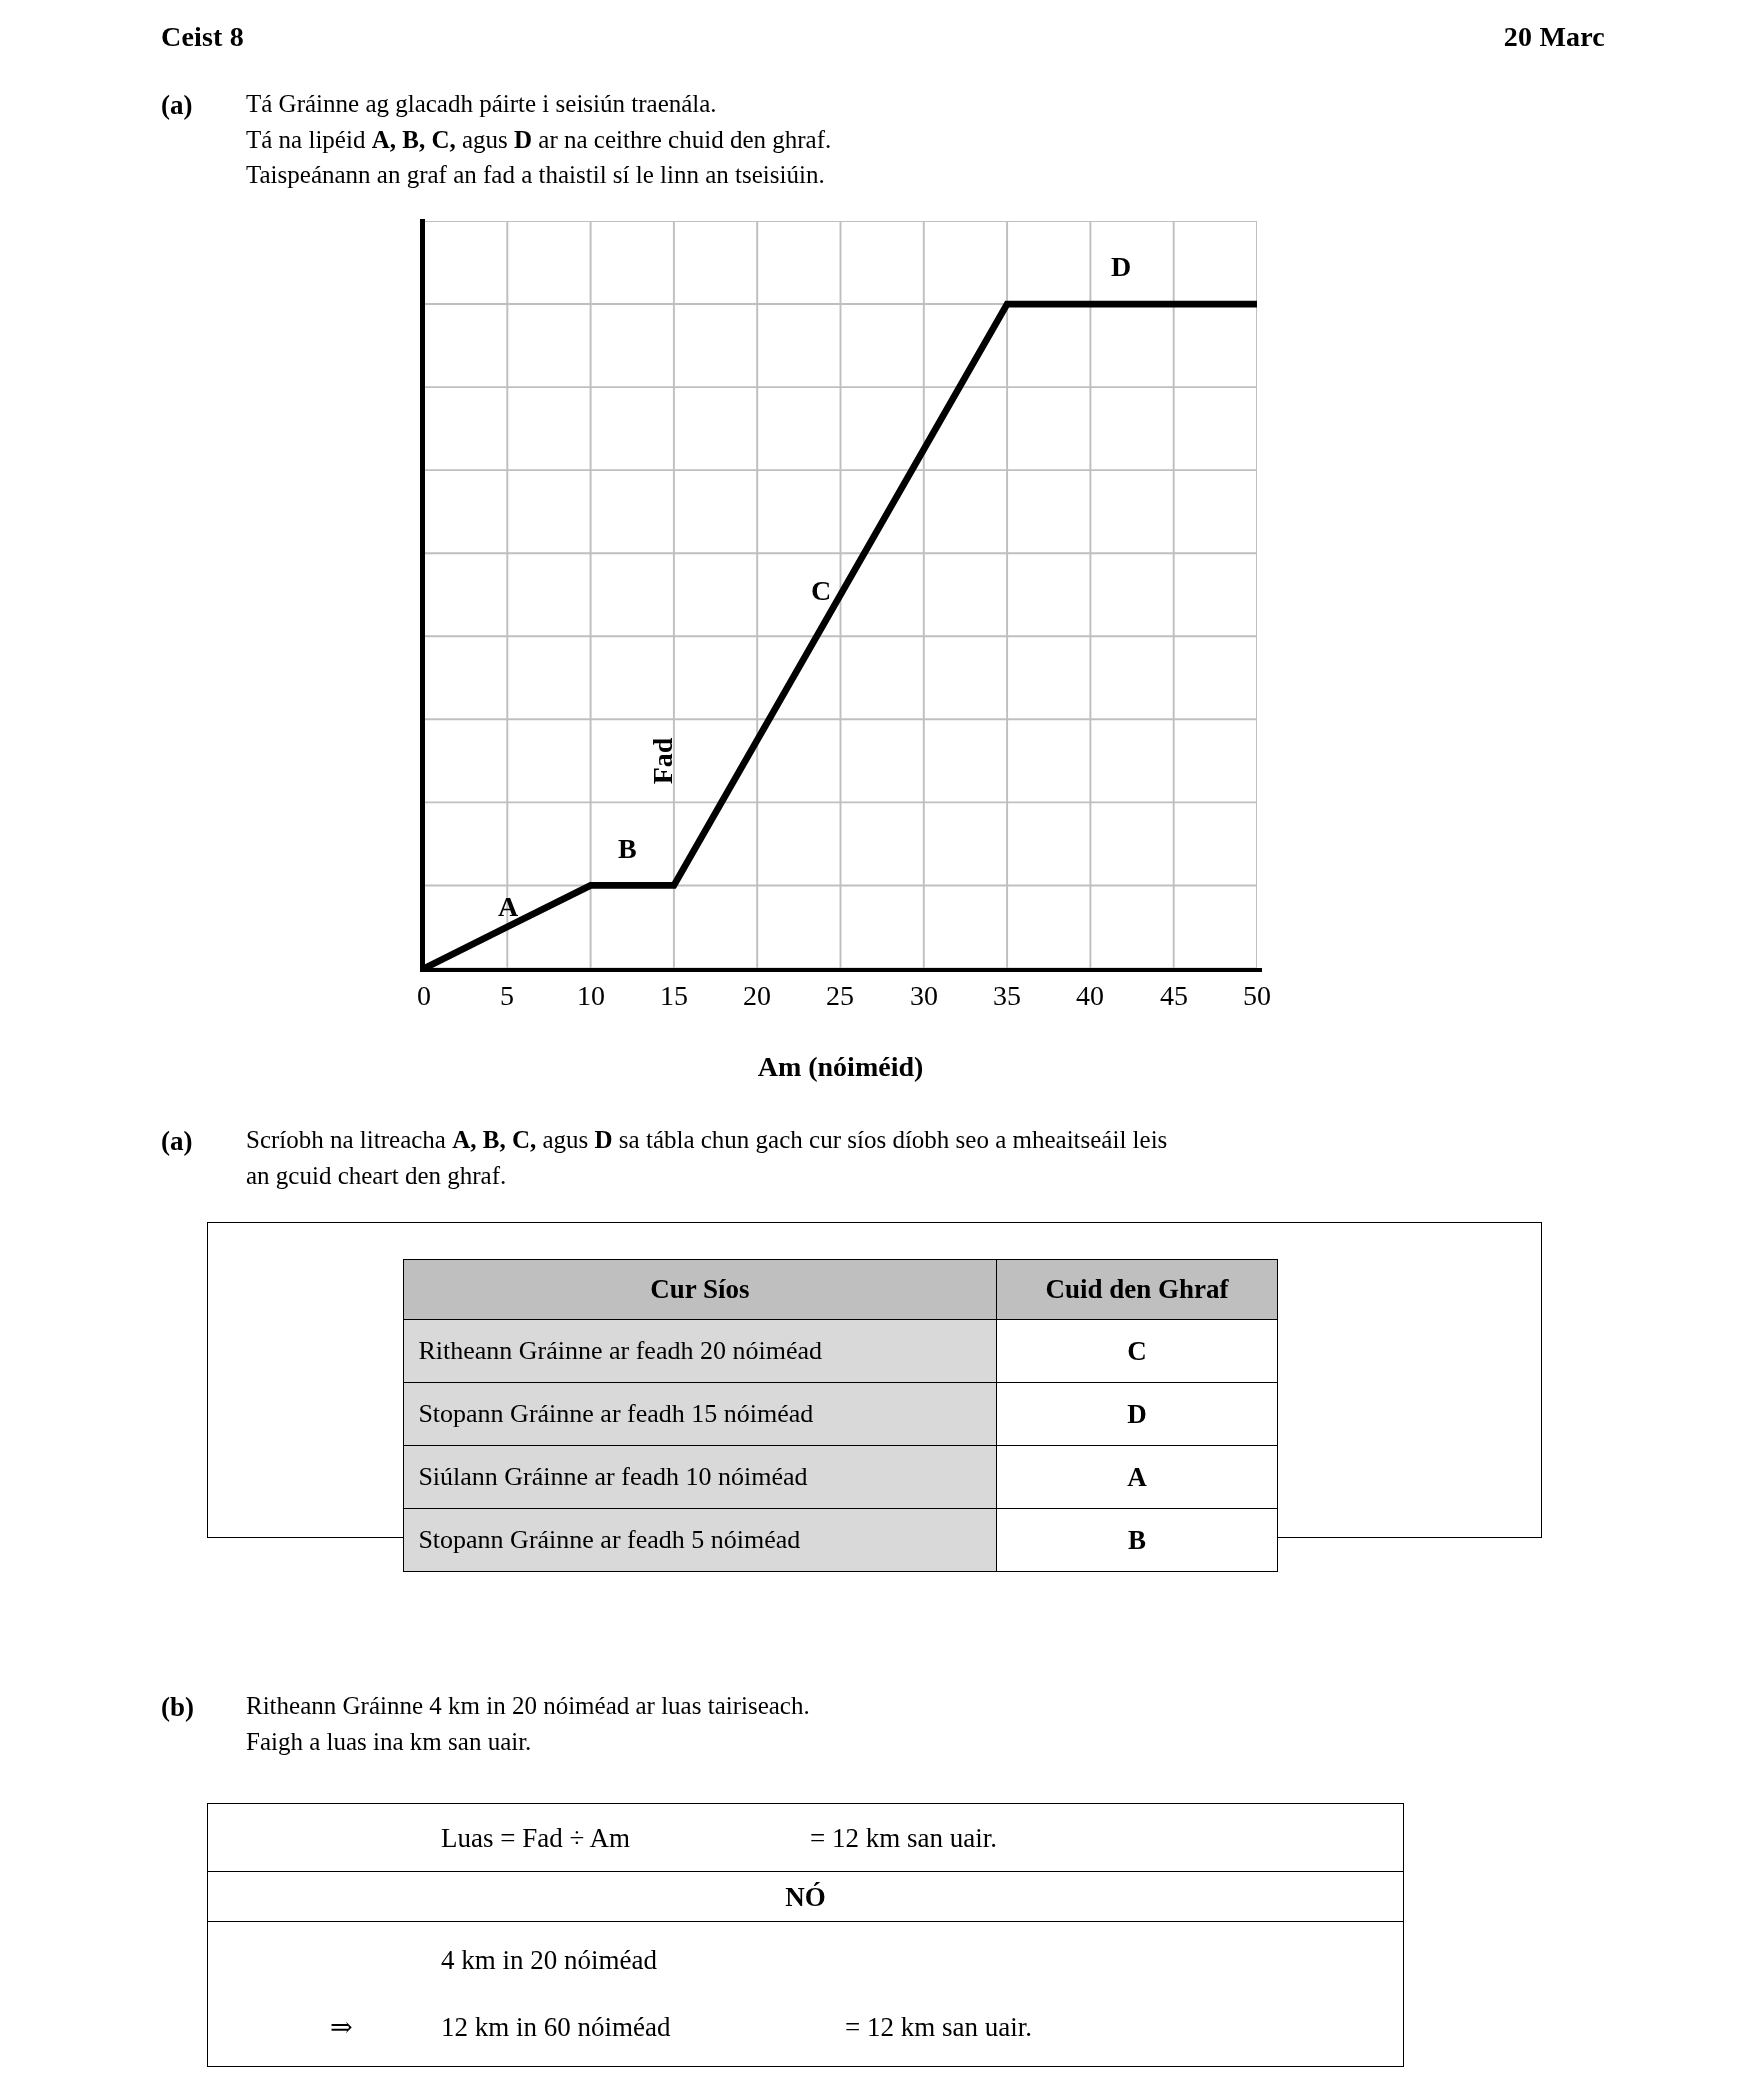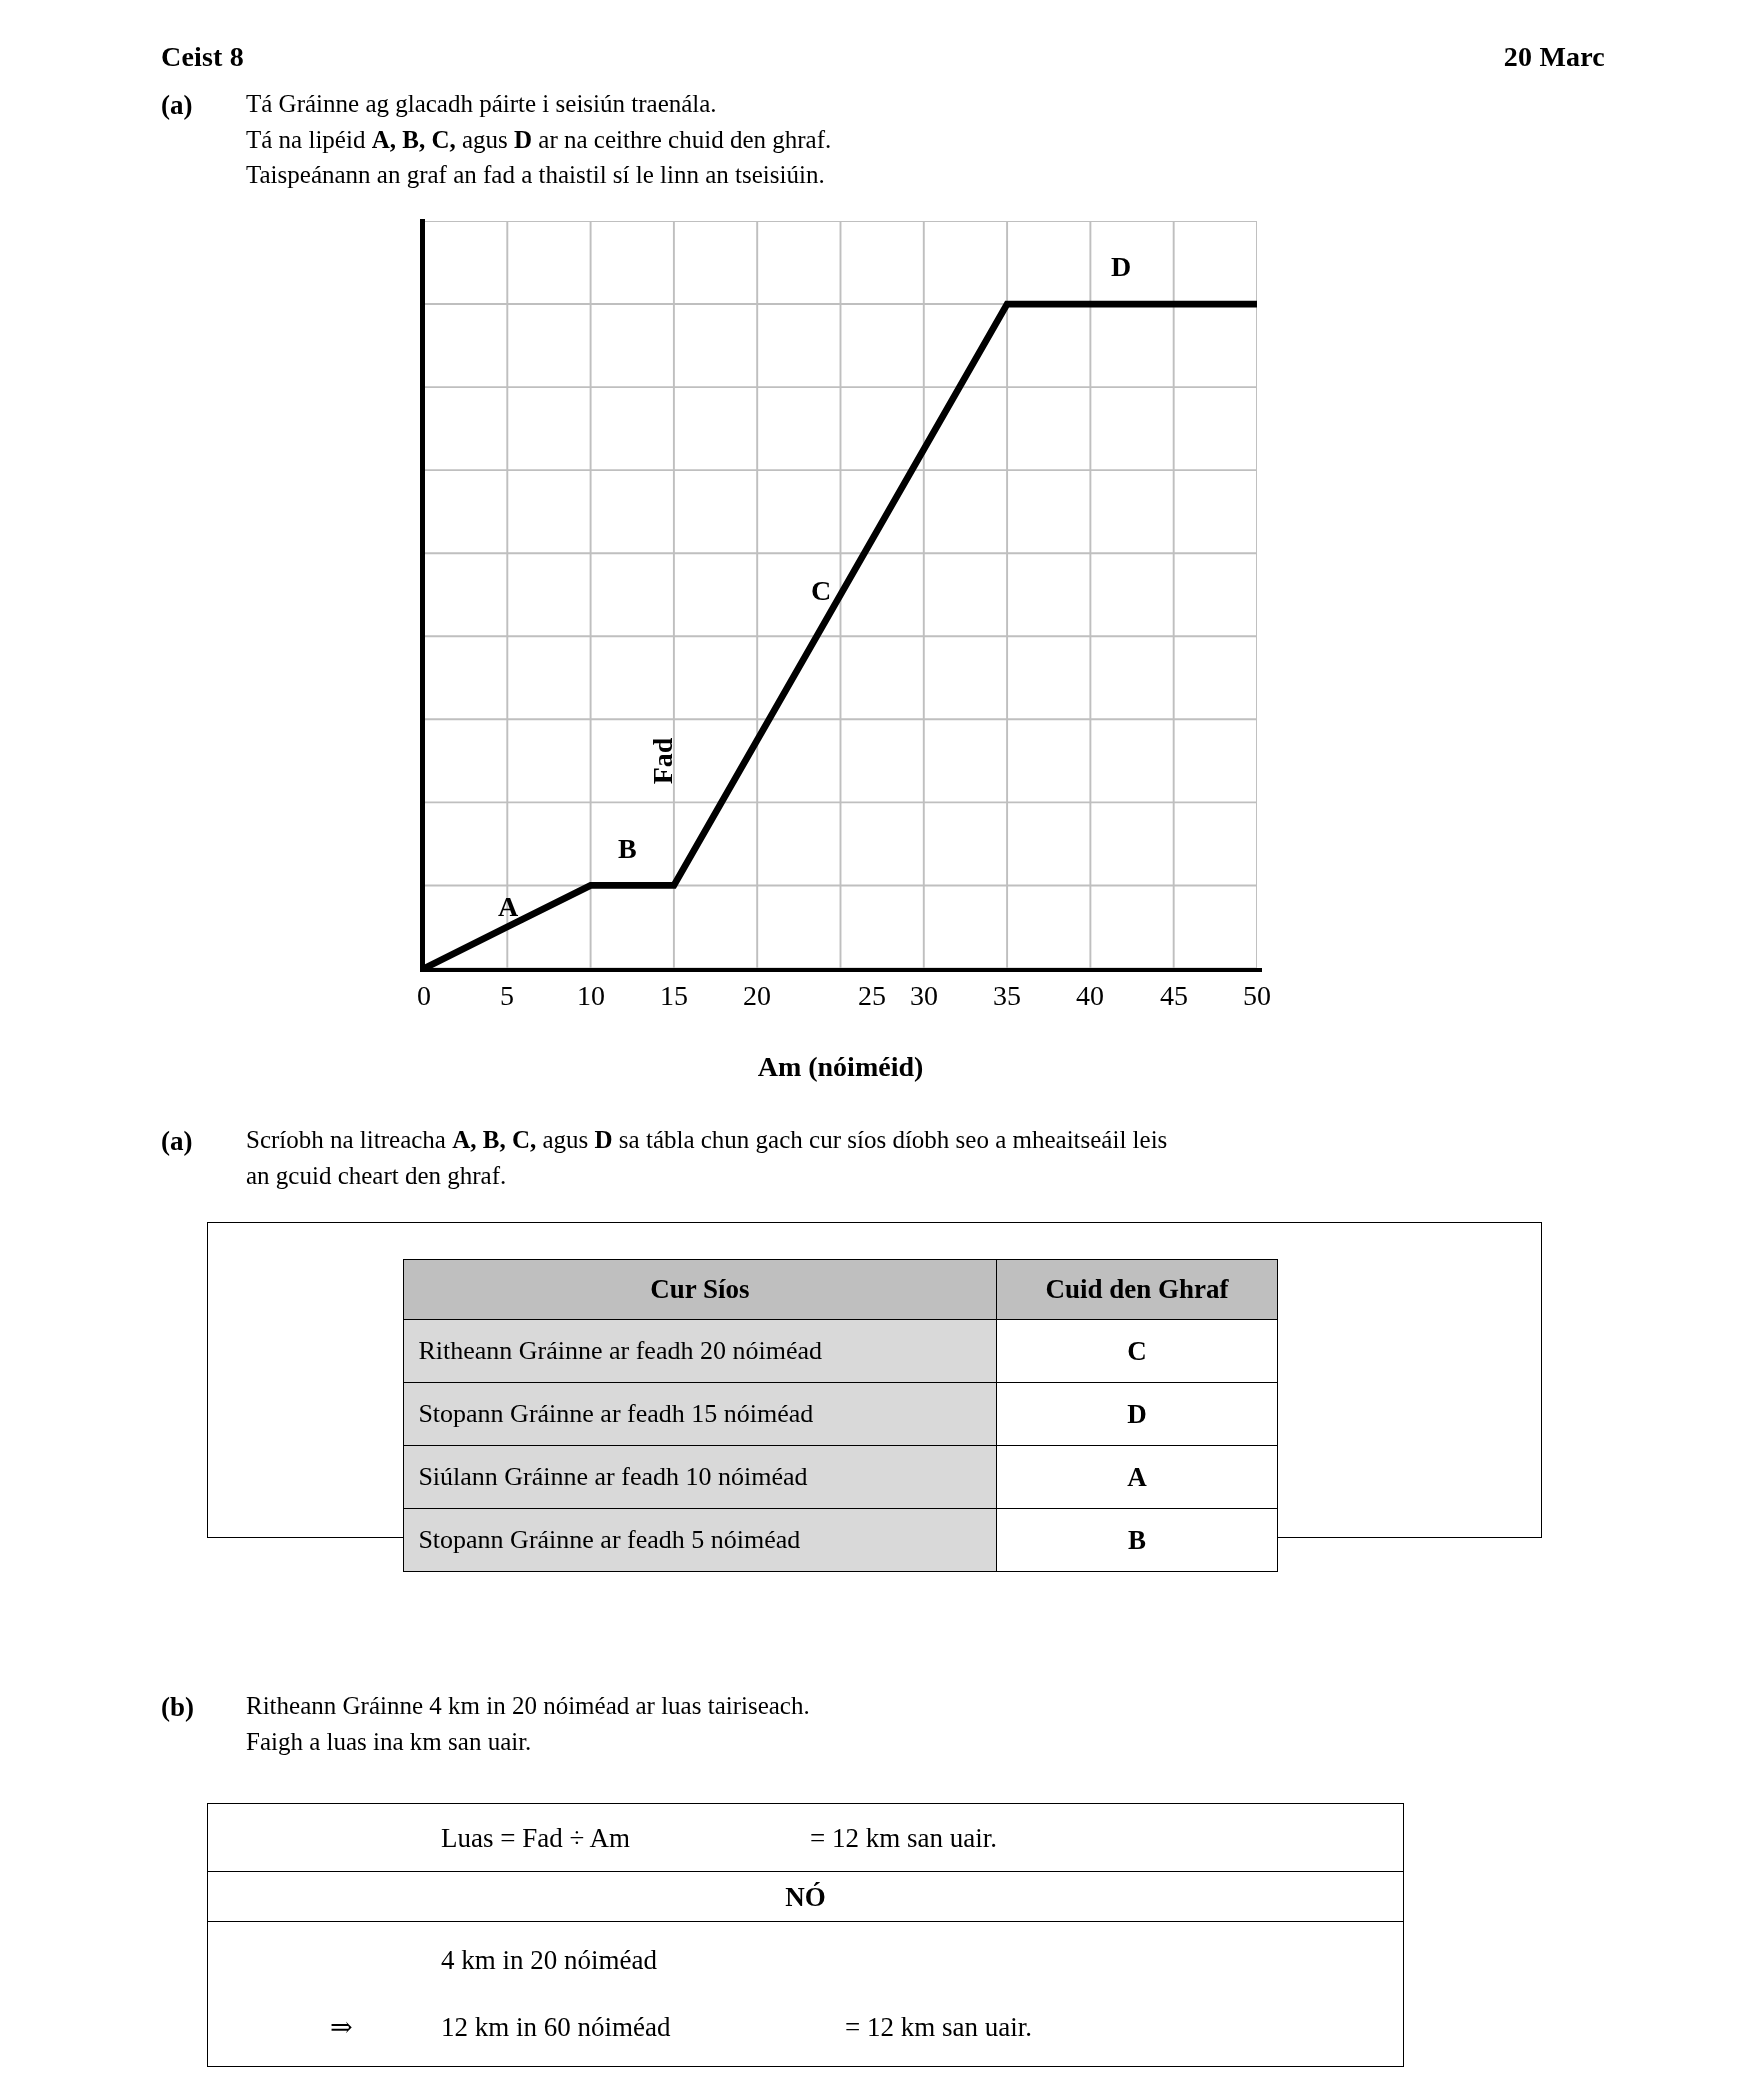--- a/index.html
+++ b/index.html
@@ -24,21 +24,20 @@
     left: 161px;
     right: 142px;
     display: flex;
     justify-content: space-between;
     align-items: baseline;
   }
   .q-number, .q-marks {
     font-size: 28px;
     font-weight: bold;
     letter-spacing: 0.2px;
-    margin-top: 20px;
   }
 
   
   .intro-block {
     position: absolute;
     top: 86px;
     left: 161px;
     width: 1441px;
   }
   .part-row {
@@ -285,21 +284,21 @@
         <div class="pt-label" style="left: 687px; top: 32px;">D</div>
       </div>
   </div>
 
   <div class="xticks" id="xticks-host">
       <div class="xtick" style="left: 0px;">0</div>
       <div class="xtick" style="left: 83px;">5</div>
       <div class="xtick" style="left: 167px;">10</div>
       <div class="xtick" style="left: 250px;">15</div>
       <div class="xtick" style="left: 333px;">20</div>
-      <div class="xtick" style="left: 416px; margin-left: 32px;">25</div>
+      <div class="xtick" style="left: 416px;">25</div>
       <div class="xtick" style="left: 500px;">30</div>
       <div class="xtick" style="left: 583px;">35</div>
       <div class="xtick" style="left: 666px;">40</div>
       <div class="xtick" style="left: 750px;">45</div>
       <div class="xtick" style="left: 833px;">50</div>
     </div>
 
   <div class="axis-xlabel">Am (nóiméid)</div>
 </div>
 

